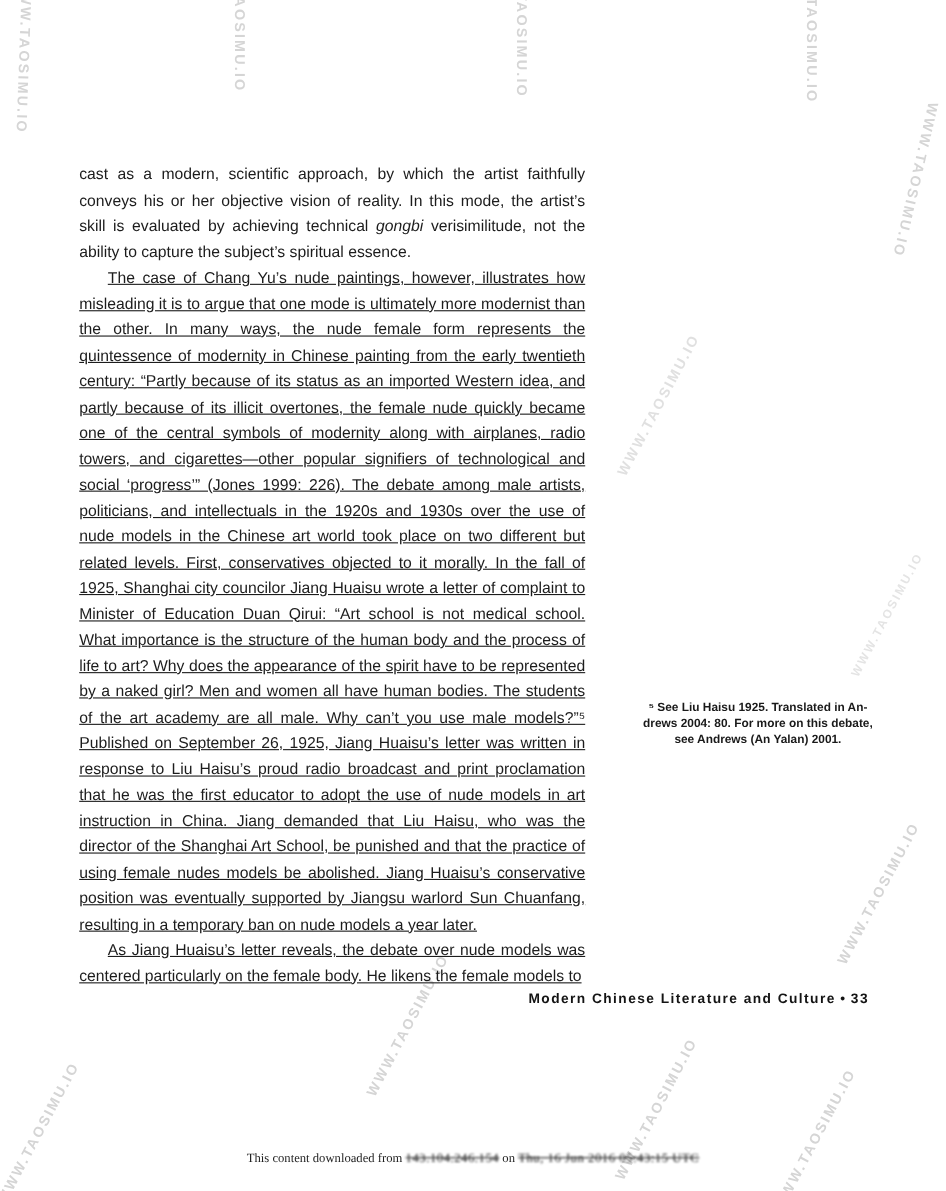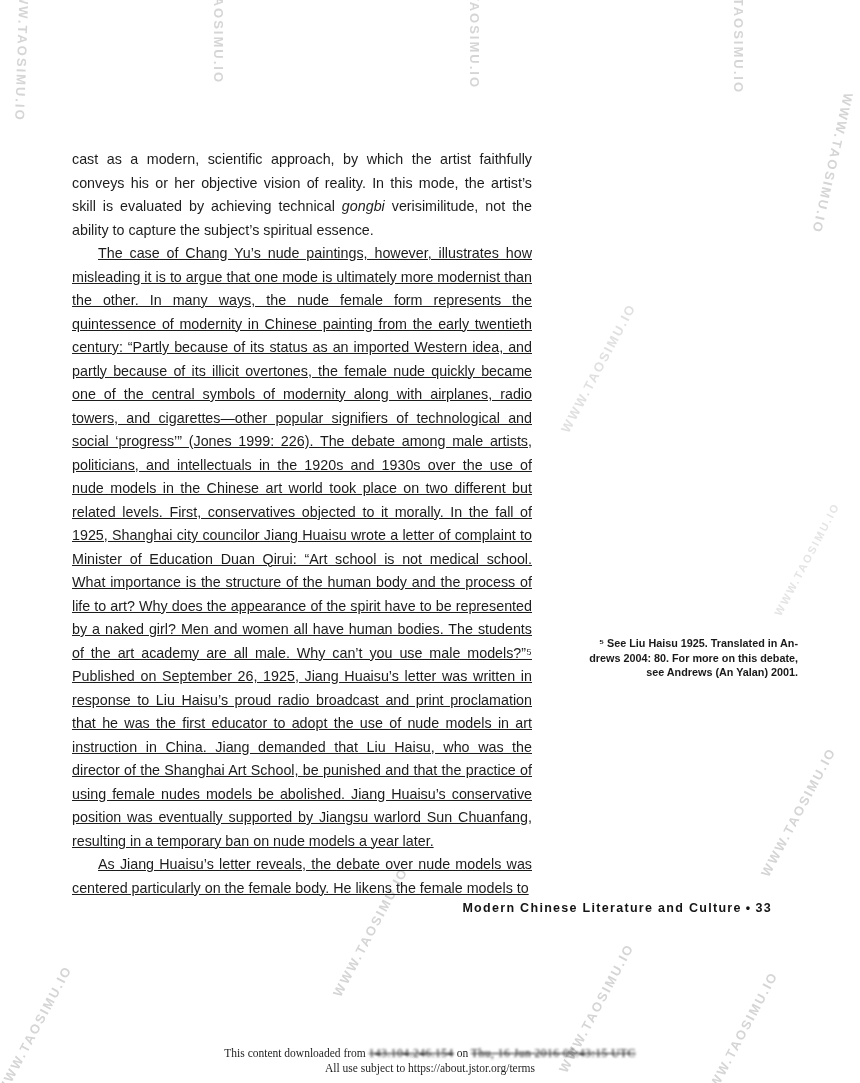--- a/index.html
+++ b/index.html
@@ -12,24 +12,24 @@
     position:absolute; left:72px; top:148px; width:460px;
     font-size:14.3px; line-height:23.5px; text-align:justify;
     font-weight:500;
   }
   .maintext p { margin:0; }
   .maintext p.indent { text-indent:26px;text-decoration:underline; }
   .italic { font-style:italic; }
   .sidenote {
     position:absolute; left:580px; top:636px; width:218px;
     font-size:10.8px; line-height:14.6px; font-weight:bold;
-    white-space:pre-line; text-align:right; color:#1a1a1a;
+    white-space:pre-line; text-align:center; color:#1a1a1a;
   }
   .runningfoot {
-    position:absolute; right:88px; top:901px;
+    position:absolute; right:70px; top:901px;
     font-size:12.5px; font-weight:bold; letter-spacing:1.3px;
     color:#141414; white-space:nowrap;
   }
   .runningfoot .bullet { padding:0 4px; }
   .jstor {
     position:absolute; left:0; width:100%; text-align:center;
     font-family:"Liberation Serif", serif; font-size:11.5px; color:#1f1f1f;
   }
   .jstor1 { top:1047px; }
   .jstor2 { top:1062px; }
@@ -64,15 +64,14 @@
     <p class="indent">As Jiang Huaisu’s letter reveals, the debate over nude models was centered particularly on the female body. He likens the female models to</p>
   </div>
 
   <div class="sidenote">⁵ See Liu Haisu 1925. Translated in An-
 drews 2004: 80. For more on this debate,
 see Andrews (An Yalan) 2001.</div>
 
   <div class="runningfoot"><span>Modern Chinese Literature and Culture</span><span class="bullet">•</span><span>33</span></div>
 
   <div class="jstor jstor1"><span>This content downloaded from</span> <span class="redacted">143.104.246.154</span> <span>on</span> <span class="redacted">Thu, 16 Jun 2016 05:43:15 UTC</span></div>
-  <div class="jstor jstor2">All use subject to https://about.jstor.org/terms</div>
 
 </div>
 
 </body></html>

